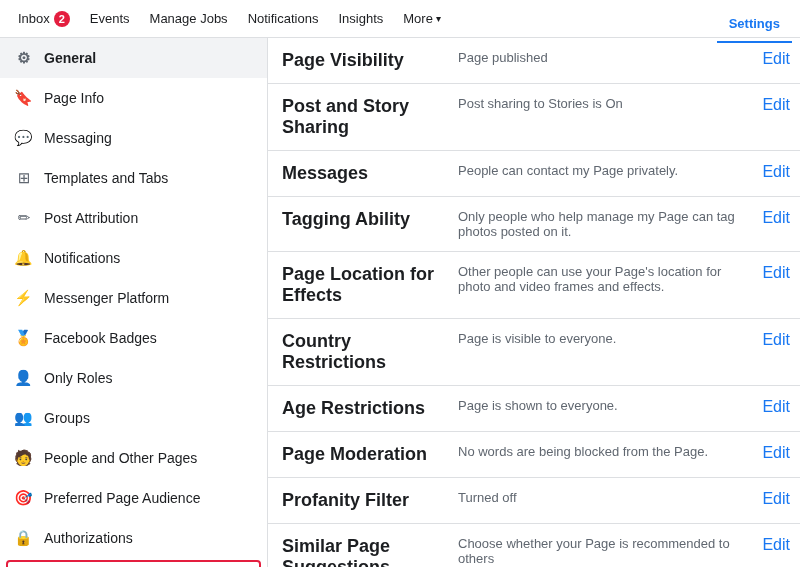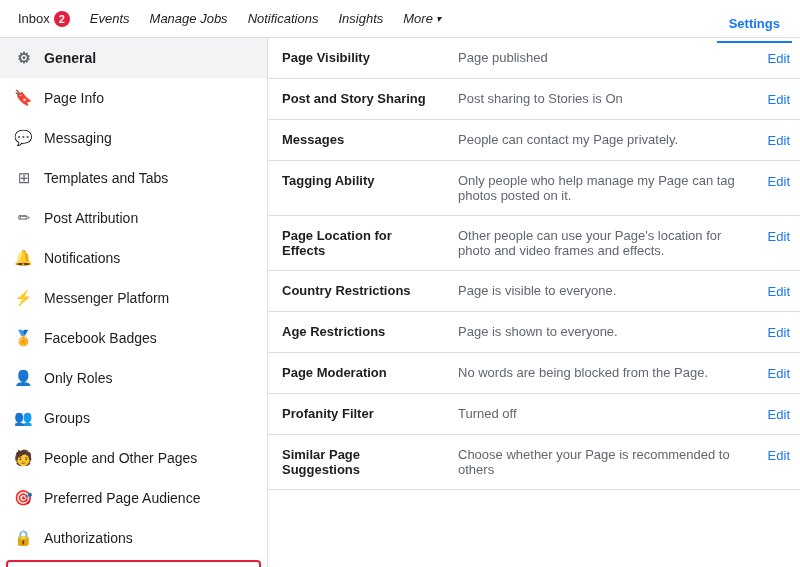--- a/index.html
+++ b/index.html
@@ -37,21 +37,20 @@
       font-weight: bold;
     }
     .nav-item {
       padding: 0 10px;
       height: 100%;
       display: flex;
       align-items: center;
       font-size: 13px;
       color: #1c1e21;
       cursor: pointer;
-      font-style: italic;
     }
     .nav-spacer { flex: 1; }
     .nav-settings {
       padding: 0 12px;
       height: 100%;
       display: flex;
       align-items: center;
       font-size: 13px;
       font-weight: 600;
       color: #1877f2;
@@ -117,39 +116,39 @@
       width: 100%;
       border-collapse: collapse;
     }
     .settings-table tr {
       border-bottom: 1px solid #dddfe2;
     }
     .col-label {
       width: 180px;
       padding: 12px 14px;
       font-weight: 600;
-      font-size: 13px;
+      font-size: 18px;
       color: #1c1e21;
       vertical-align: top;
     }
     .col-value {
       padding: 12px 10px;
       font-size: 13px;
       color: #606770;
       vertical-align: top;
     }
     .col-edit {
       width: 40px;
       padding: 12px 10px;
       vertical-align: top;
       text-align: right;
     }
     .edit-link {
       color: #1877f2;
-      font-size: 13px;
+      font-size: 16px;
       cursor: pointer;
       text-decoration: none;
     }
   </style>
 </head>
 <body>
 
 <nav class="top-nav">
   <div class="nav-inbox">
     <span>Inbox</span>

